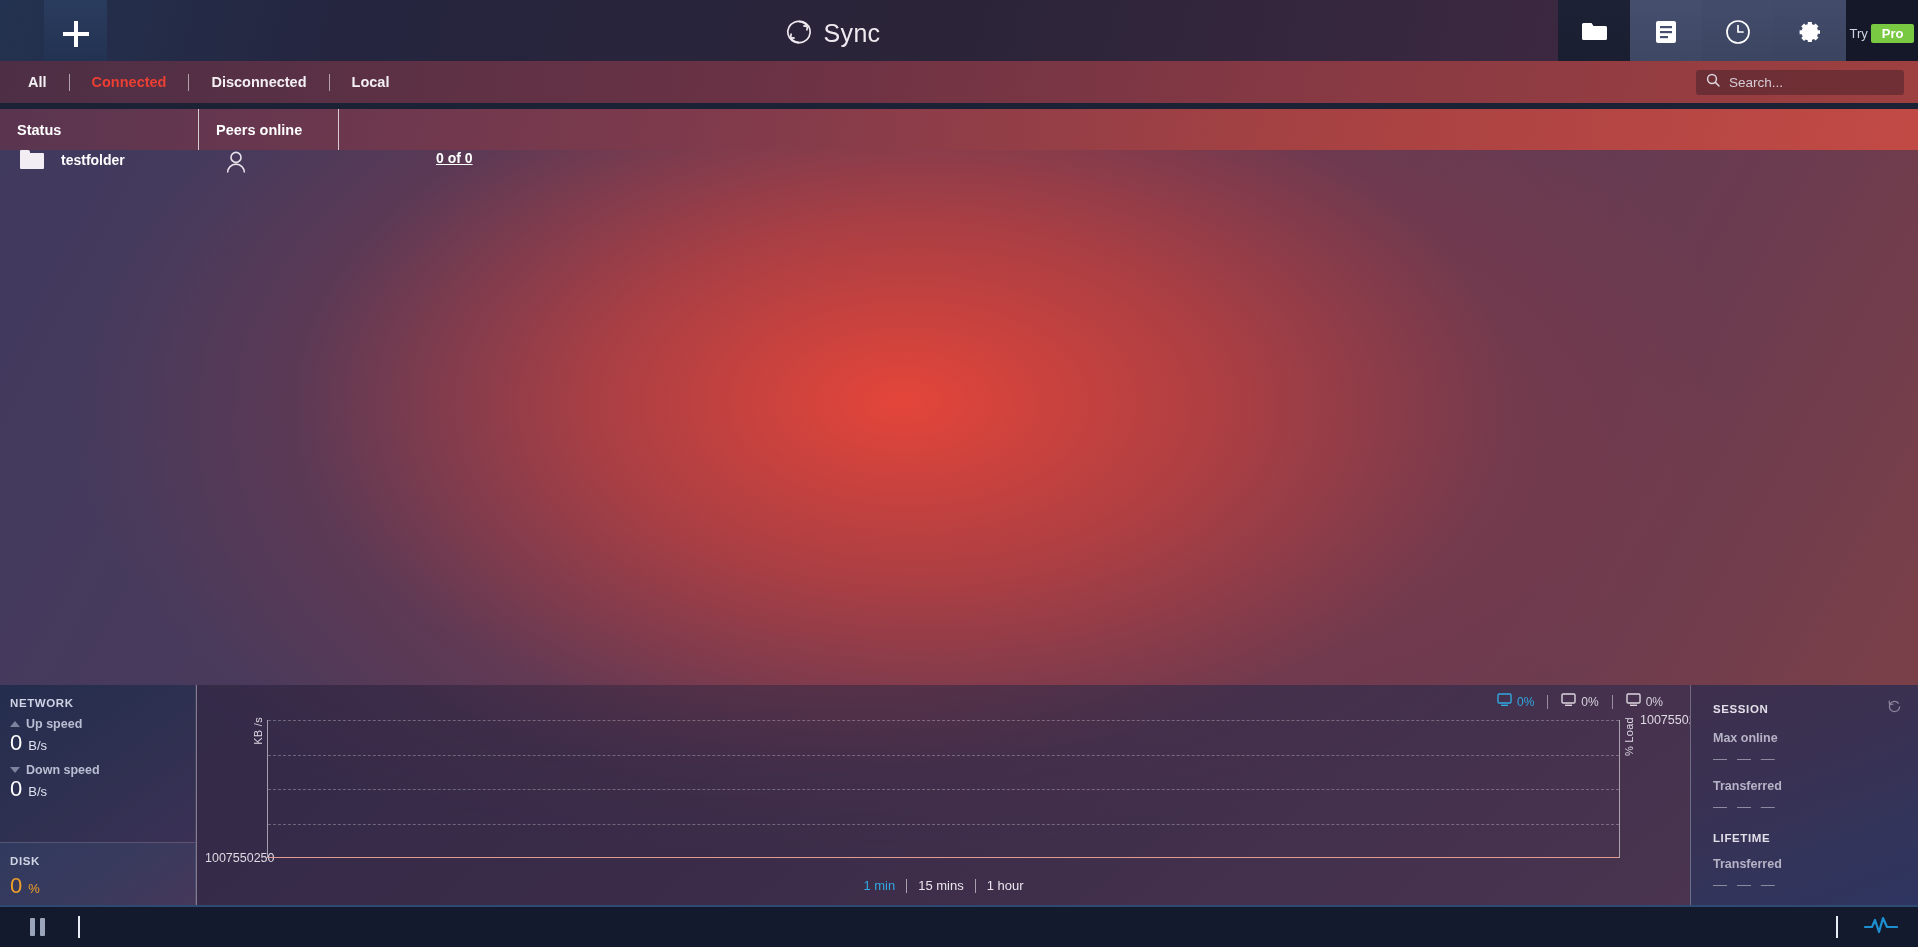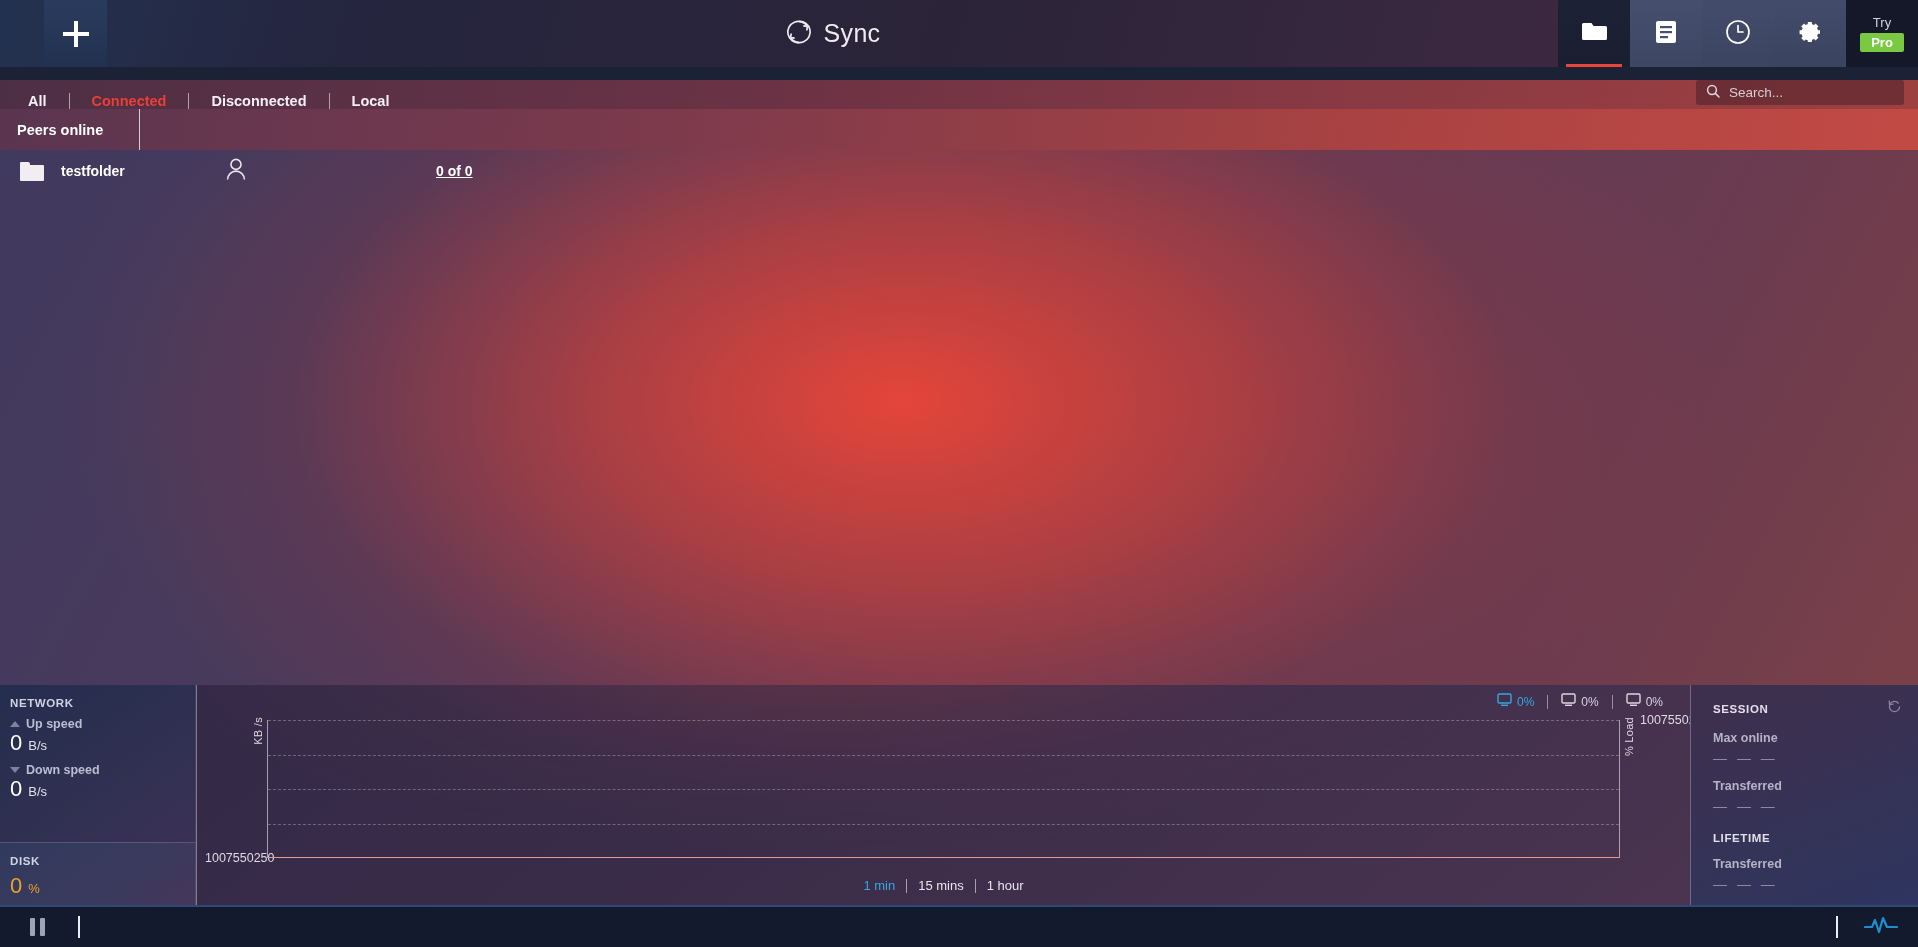--- a/index.html
+++ b/index.html
@@ -49,34 +49,34 @@
   .nav-icon.ni-2 { background: linear-gradient(180deg, #464f6e 0%, #3d4763 100%); }
   .nav-icon.ni-3 { background: linear-gradient(180deg, #434c6b 0%, #3b4560 100%); }
   .nav-icon.ni-4 { background: linear-gradient(180deg, #424b6a 0%, #3a445f 100%); }
   .nav-icon.active::after {
     content: ""; position: absolute; left: 8px; right: 8px; bottom: 0;
     height: 3px; background: #e8453c;
   }
   .try-pro {
     width: 72px; height: 67px;
     background: #141828;
-    display: flex; flex-direction: column; align-items: center; justify-content: center;
+    display: flex; flex-direction: row; align-items: center; justify-content: center;
     gap: 3px; cursor: pointer;
   }
   .try-pro .try-label { font-size: 13px; color: #cfd3df; }
   .try-pro .pro-badge {
     background: #7ac943; color: #fff; font-weight: bold; font-size: 13px;
     padding: 2px 11px; border-radius: 2px;
   }
 
   
   .filterbar {
-    position: absolute; top: 80px; left: 0; width: 1918px; height: 42px;
+    position: absolute; top: 61px; left: 0; width: 1918px; height: 42px;
     background: linear-gradient(100deg, #4d2f45 0%, #6b3245 40%, #8a3a43 72%, #9e4040 100%);
-    display: flex; 
+    display: flex; align-items: center;
   }
   .filters { display: flex; align-items: center; padding-left: 6px; }
   .filter-tab {
     color: #f3eff3; font-size: 14.5px; font-weight: bold;
     padding: 0 22px; cursor: pointer; white-space: nowrap;
   }
   .filter-tab.active { color: #ec3f33; }
   .filter-sep { width: 1px; height: 17px; background: rgba(255,255,255,.55); }
 
   .search-wrap {
@@ -111,21 +111,21 @@
   .sort-icon { width: 42px; display: flex; align-items: center; justify-content: center; }
 
   
   .main-area {
     position: absolute; top: 150px; left: 0; width: 1918px; height: 535px;
     background:
       radial-gradient(ellipse 980px 560px at 47% 47%, rgba(240,70,55,.92) 0%, rgba(226,66,54,.60) 32%, rgba(160,55,62,.22) 62%, rgba(70,50,90,0) 85%),
       linear-gradient(118deg, #403a5e 0%, #4b3a5b 28%, #5c3a56 55%, #6a3b50 80%, #7a4048 100%);
   }
   .row {
-    display: flex; align-items: center; height: 42px; cursor: pointer; gap: 12px;
+    display: flex; align-items: flex-start; height: 42px; cursor: pointer; gap: 12px;
   }
   .row-cell { display: flex; align-items: center; }
   .rc-name { width: 196px; padding-left: 20px; gap: 17px; }
   .rc-status { width: 199px; padding-left: 17px; }
   .rc-peers { width: 140px; padding-left: 17px; }
   .row-label { color: #fff; font-size: 14px; font-weight: bold; }
   .peers-label { color: #fff; font-size: 14px; font-weight: bold; text-decoration: underline; }
   .folder-glyph {
     width: 24px; height: 19px; position: relative;
   }
@@ -355,20 +355,23 @@
         <svg width="14" height="14" viewBox="0 0 14 14">
           <circle cx="6" cy="6" r="4.4" fill="none" stroke="#ded6de" stroke-width="1.5"></circle>
           <path d="M9.4 9.4 L13 13" stroke="#ded6de" stroke-width="1.5" stroke-linecap="round"></path>
         </svg>
       </span>
       <input type="text" placeholder="Search..." style="">
     </div>
   </div>
 
   <div class="table-head">
+    <div class="th col-status">
+      <span>Status</span>
+    </div>
     <div class="th col-peers">
       <span>Peers online</span>
     </div>
     <div class="th col-rest"></div>
   </div>
 
   <div class="main-area">
     <div class="row">
       <div class="row-cell rc-name">
         <span class="folder-glyph"></span>

